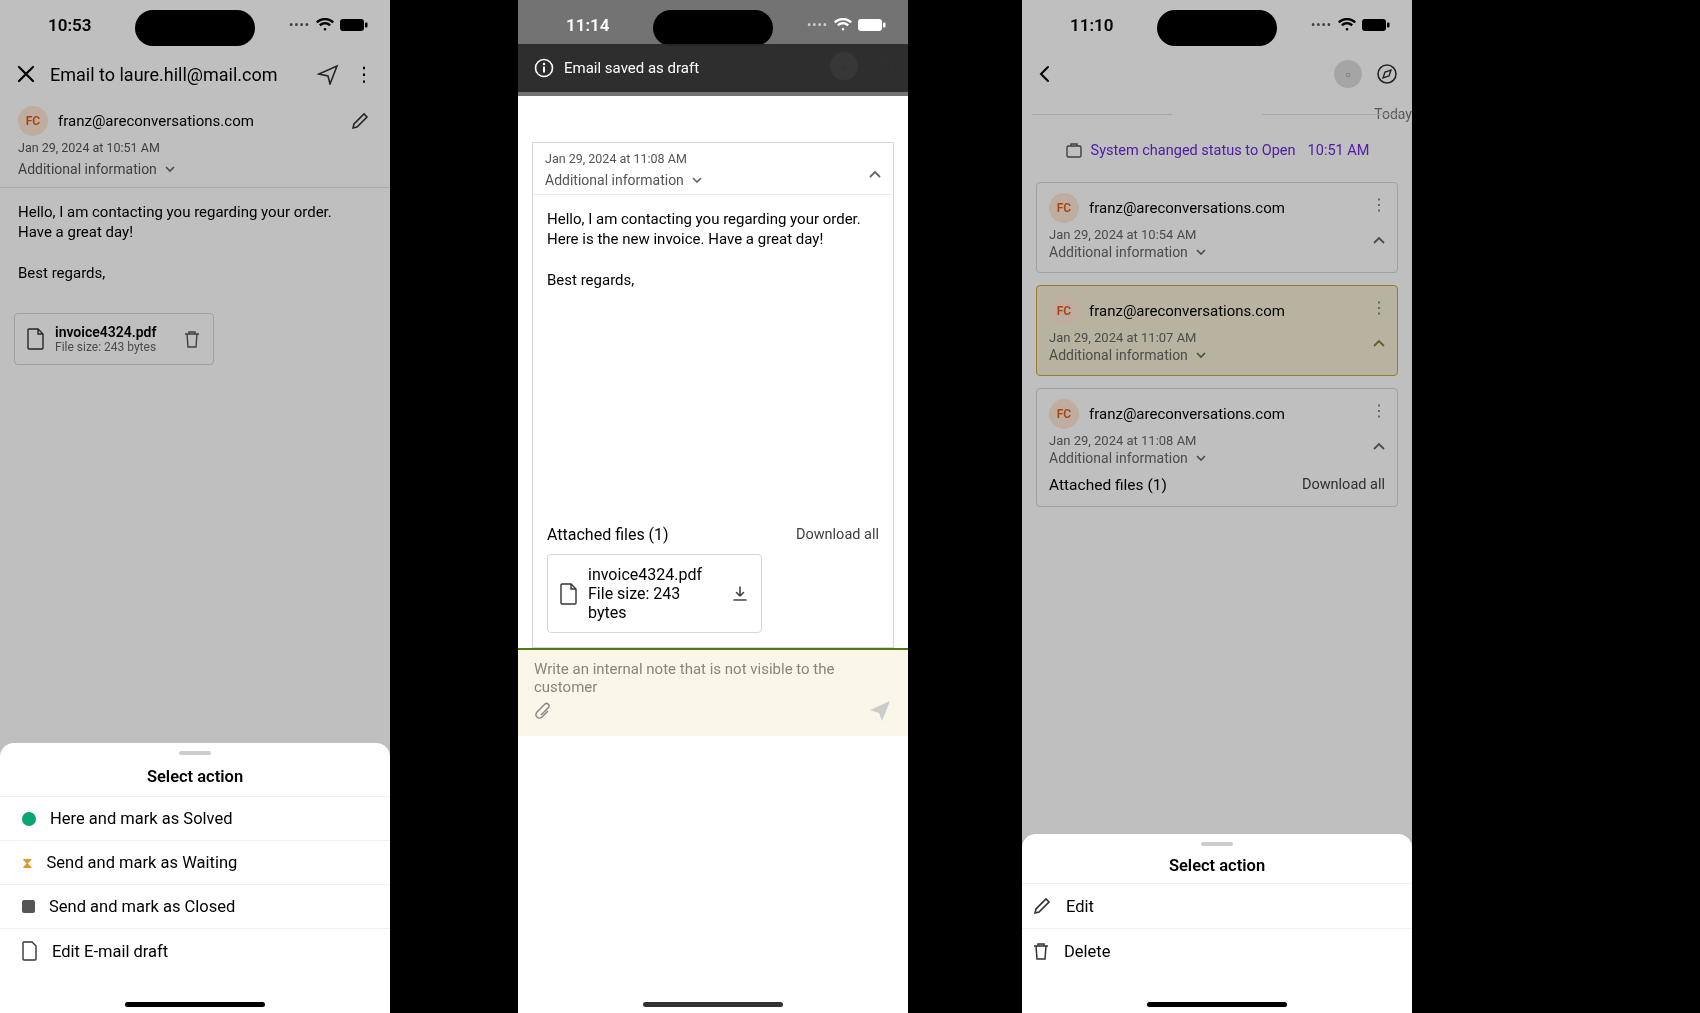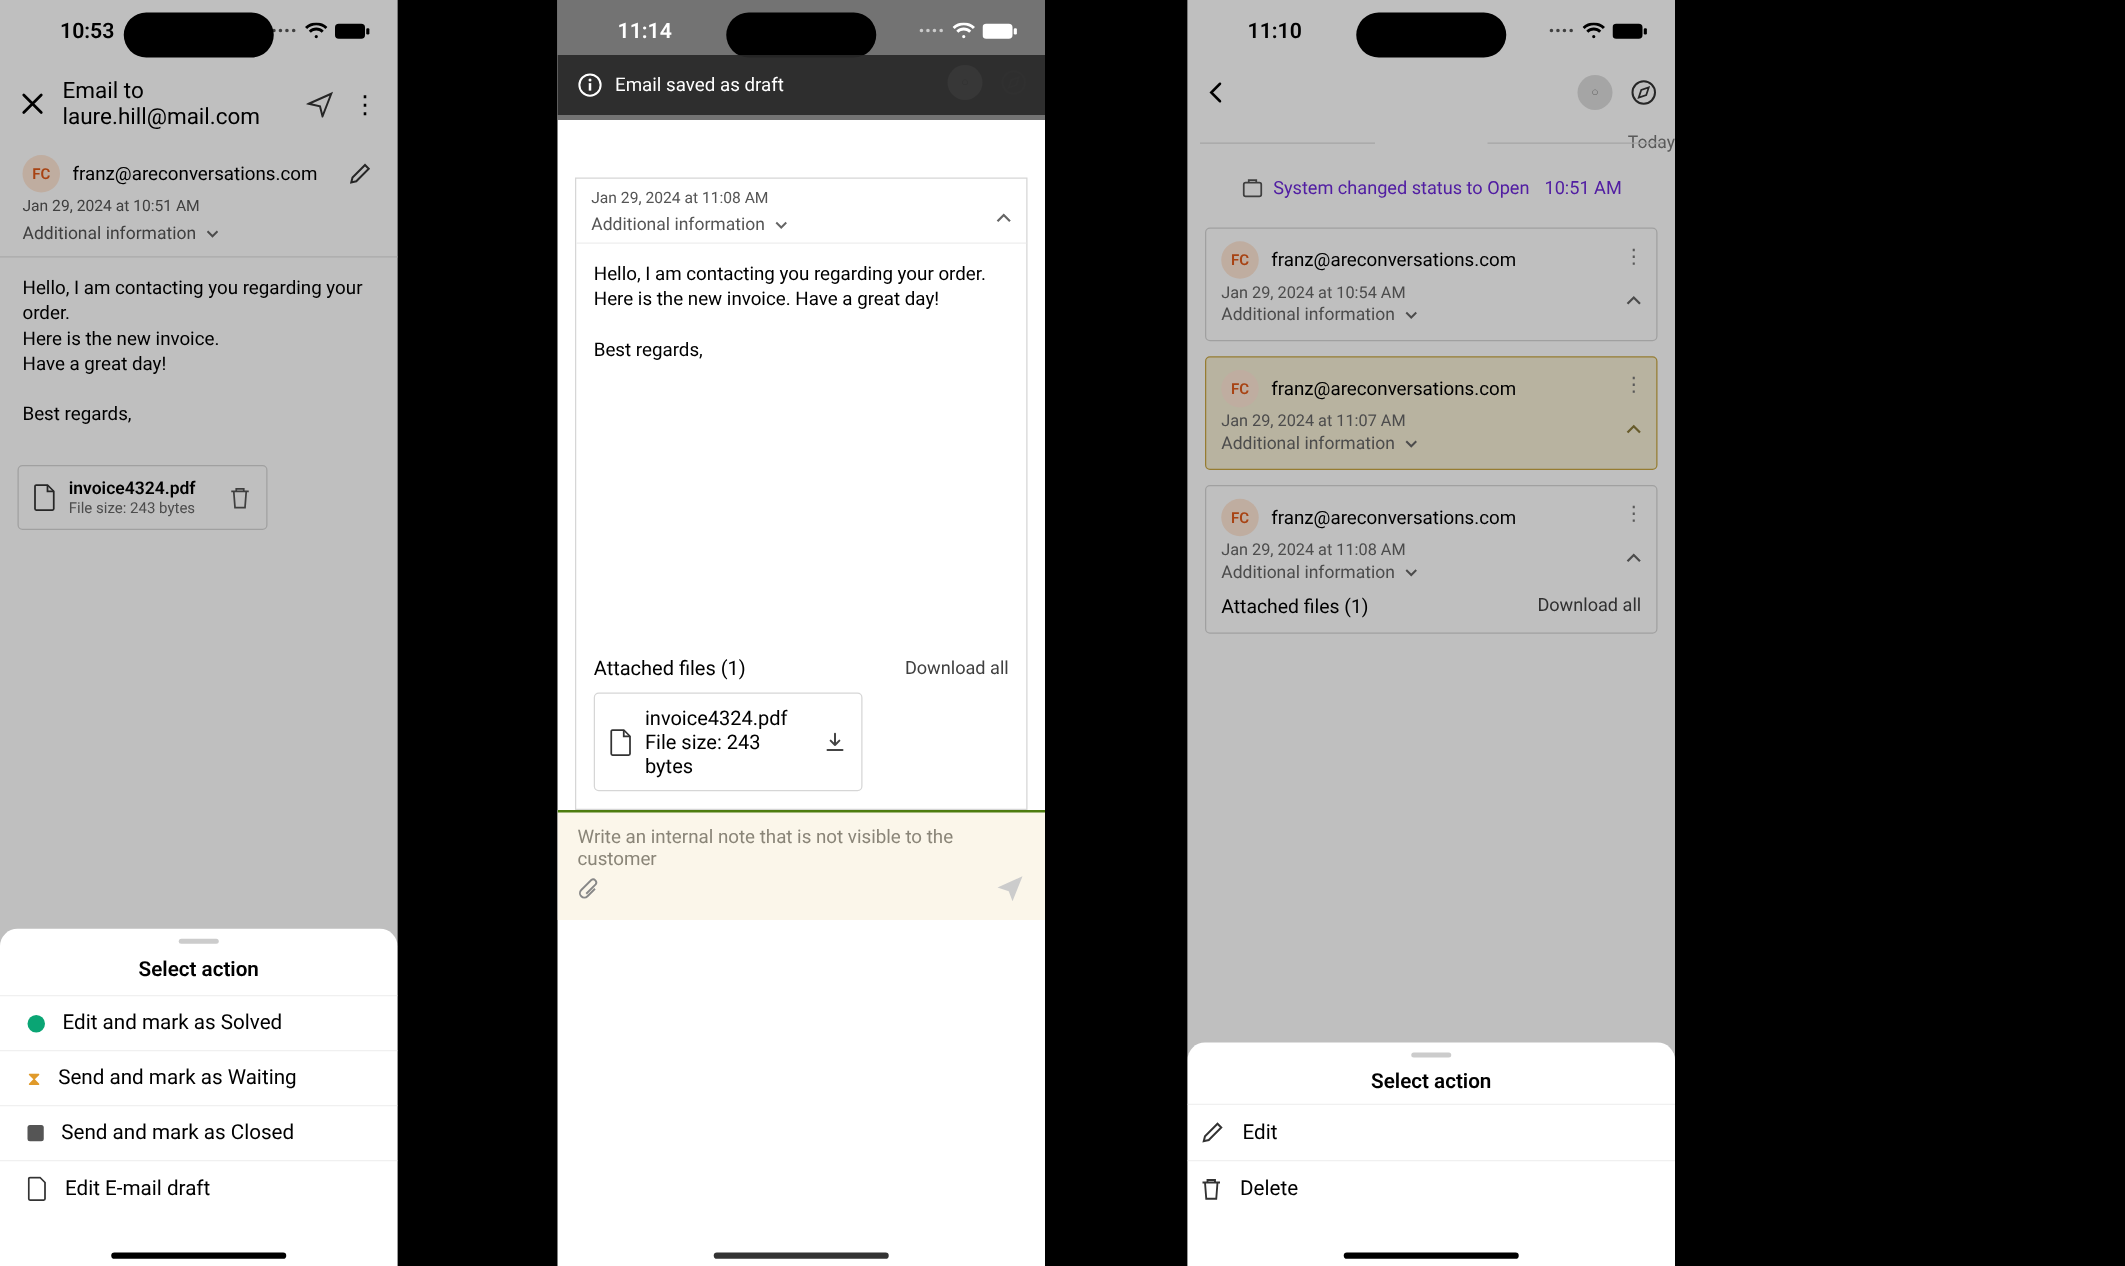--- a/index.html
+++ b/index.html
@@ -9,21 +9,21 @@
     width: 1700px;
     height: 1013px;
     display: flex;
     overflow: hidden;
   }
   .phone {
     position: relative;
     background: #fff;
     overflow: hidden;
   }
-  .phone1 { width: 318px; margin-left: 0; }
+  .phone1 { width: 390px; margin-left: 0; }
   .spacer1 { width: 128px; background:#000; }
   .phone2 { width: 390px; }
   .spacer2 { width: 114px; background:#000; }
   .phone3 { width: 390px; }
   .spacer3 { flex:1; background:#000; }
 
   
   .statusbar {
     height: 50px;
     display: flex;
@@ -239,21 +239,20 @@
     <span>Additional information</span>
     <span>
       <svg width="14" height="14" viewBox="0 0 14 14">
           <path d="M3 5l4 4 4-4" stroke="#666" stroke-width="1.6" fill="none"></path>
         </svg>
     </span>
   </div>
 
   <div class="body-text">
     <div>Hello, I am contacting you regarding your order.</div>
-    <div>Here is the new invoice.</div>
     <div>Have a great day!</div>
     <br>
     <div>Best regards,</div>
   </div>
 
   <div class="attach-card">
     <span>
       <svg width="18" height="22" viewBox="0 0 18 22">
           <path d="M2 1h9l5 5v14a1 1 0 01-1 1H2a1 1 0 01-1-1V2a1 1 0 011-1z" fill="none" stroke="#333" stroke-width="1.4"></path>
           <path d="M11 1v5h5" fill="none" stroke="#333" stroke-width="1.4"></path>
@@ -268,21 +267,21 @@
           <path d="M2 5h14M6 5V3h6v2M4 5l1 13h8l1-13" fill="none" stroke="#555" stroke-width="1.4"></path>
         </svg>
     </span>
   </div>
 
   <div class="sheet">
     <div class="grab"></div>
     <div class="sheet-title">Select action</div>
     <div class="sheet-item">
       <span class="dot dot-green"></span>
-      <span>Edit and mark as Solved</span>
+      <span>Here and mark as Solved</span>
     </div>
     <div class="sheet-item">
       <span class="hourglass">⧗</span>
       <span>Send and mark as Waiting</span>
     </div>
     <div class="sheet-item">
       <span class="sq"></span>
       <span>Send and mark as Closed</span>
     </div>
     <div class="sheet-item">

